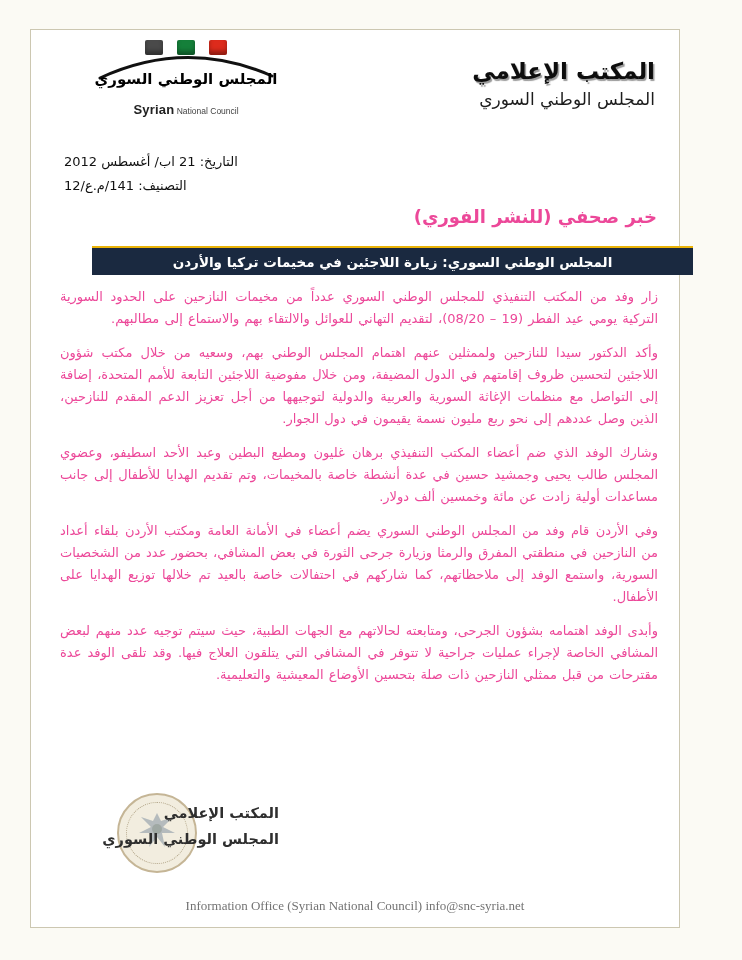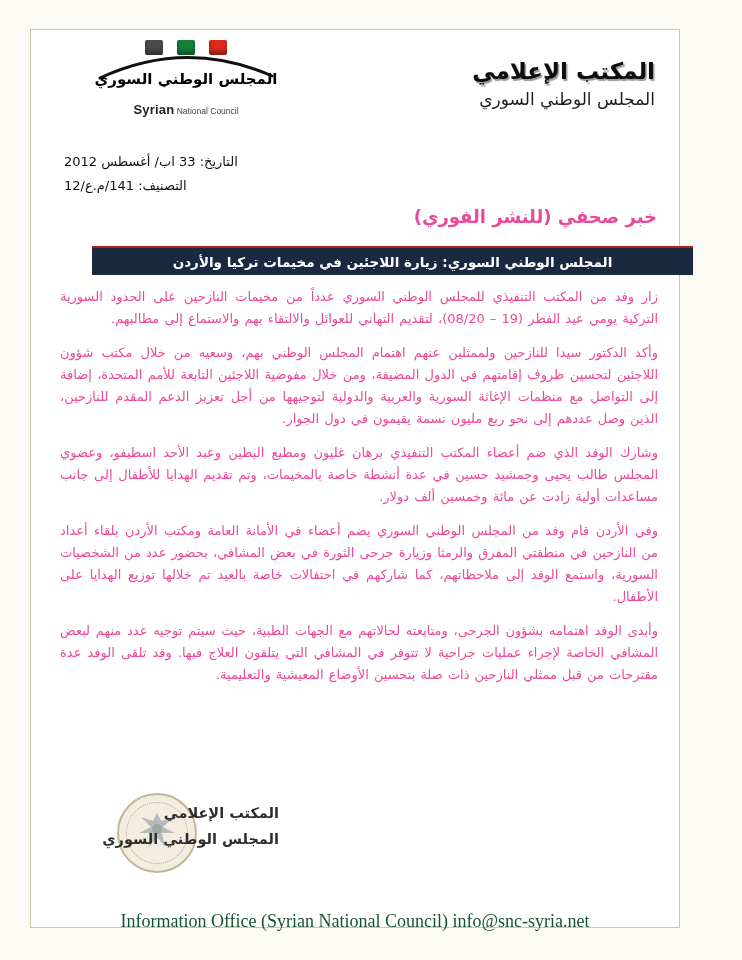--- a/index.html
+++ b/index.html
@@ -33,21 +33,21 @@
   .meta{position:absolute;left:33px;top:120px;direction:rtl;text-align:left;color:#111;}
   .meta div{font-size:13px;line-height:24px;white-space:nowrap;}
   
   .press-label{
     position:absolute;right:22px;top:176px;direction:rtl;
     color:#ec4899;font-weight:bold;font-size:18px;
   }
   
   .headline-bar{
     position:absolute;left:61px;top:216px;width:601px;height:29px;
-    background:#1a2940;border-top:2px solid #b91c1c;box-sizing:border-box;
+    background:#1a2940;border-top:2px solid #eab308;box-sizing:border-box;
     display:flex;align-items:center;justify-content:center;
   }
   .headline-bar .txt{color:#ffffff;font-weight:bold;font-size:13.5px;direction:rtl;white-space:nowrap;}
   
   .body-text{
     position:absolute;right:21px;left:29px;top:256px;
     direction:rtl;text-align:justify;color:#ec4899;
   }
   .body-text p{
     margin:0 0 12px 0;font-size:13px;line-height:22px;word-spacing:1px;
@@ -62,21 +62,21 @@
     position:absolute;left:7px;top:7px;right:7px;bottom:7px;border-radius:50%;
     border:1px dotted #a9997a;
   }
   .seal svg{position:absolute;left:14px;top:12px;}
   .stamp-text{position:absolute;right:4px;top:30px;text-align:right;direction:rtl;}
   .stamp-text .s1{font-size:14.5px;font-weight:bold;color:#2e2e2e;}
   .stamp-text .s2{font-size:14.5px;font-weight:bold;color:#2e2e2e;margin-top:10px;white-space:nowrap;}
   
   .footer{
     position:absolute;left:0;right:0;top:868px;text-align:center;
-    font-family:"Liberation Serif",serif;font-size:18px;color:#14532d;margin-top:13px;
+    font-family:"Liberation Serif",serif;font-size:13px;color:#737373;
   }
 </style>
 </head>
 <body>
 
 <div class="page">
 
   <div class="logo">
     <div class="flag-row">
       <div class="flag-sq sq-black"></div>
@@ -91,21 +91,21 @@
     <div class="logo-ar">المجلس الوطني السوري</div>
     <div class="logo-en"><b>Syrian</b><span class="rest"> National Council</span></div>
   </div>
 
   <div class="media-office">
     <div class="t1">المكتب الإعلامي</div>
     <div class="t2">المجلس الوطني السوري</div>
   </div>
 
   <div class="meta">
-    <div>التاريخ: 33 اب/ أغسطس 2012</div>
+    <div>التاريخ: 21 اب/ أغسطس 2012</div>
     <div>التصنيف: 141/م.ع/12</div>
   </div>
 
   <div class="press-label">خبر صحفي (للنشر الفوري)</div>
 
   <div class="headline-bar">
     <div class="txt">المجلس الوطني  السوري: زيارة اللاجئين في مخيمات تركيا والأردن</div>
   </div>
 
   <div class="body-text">

